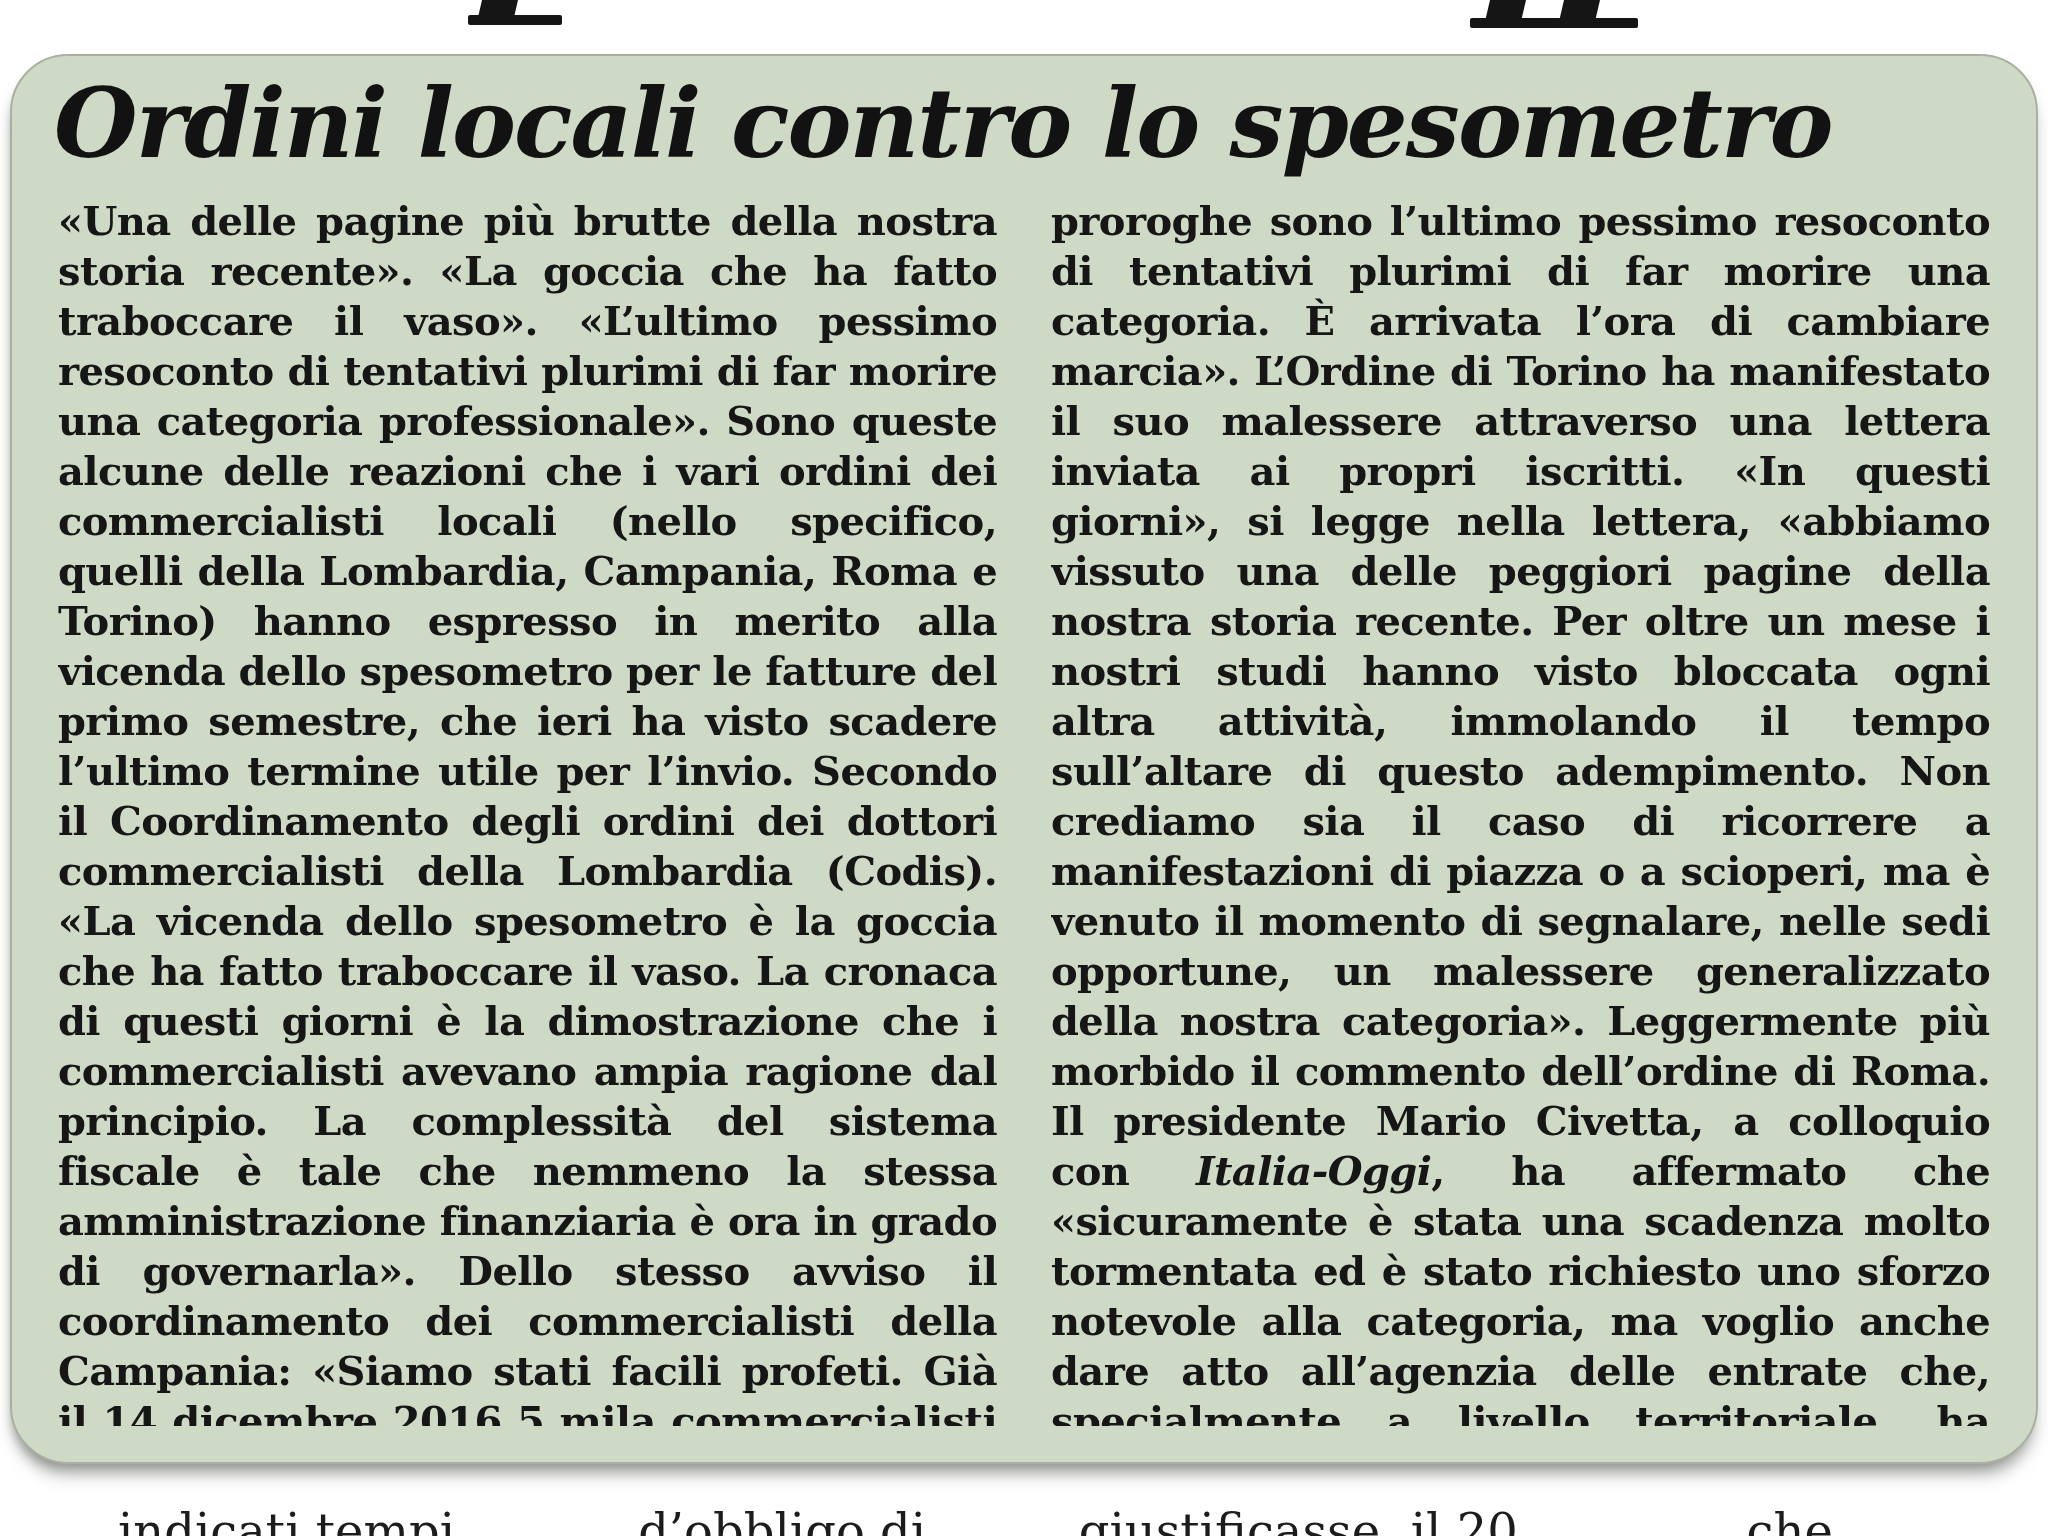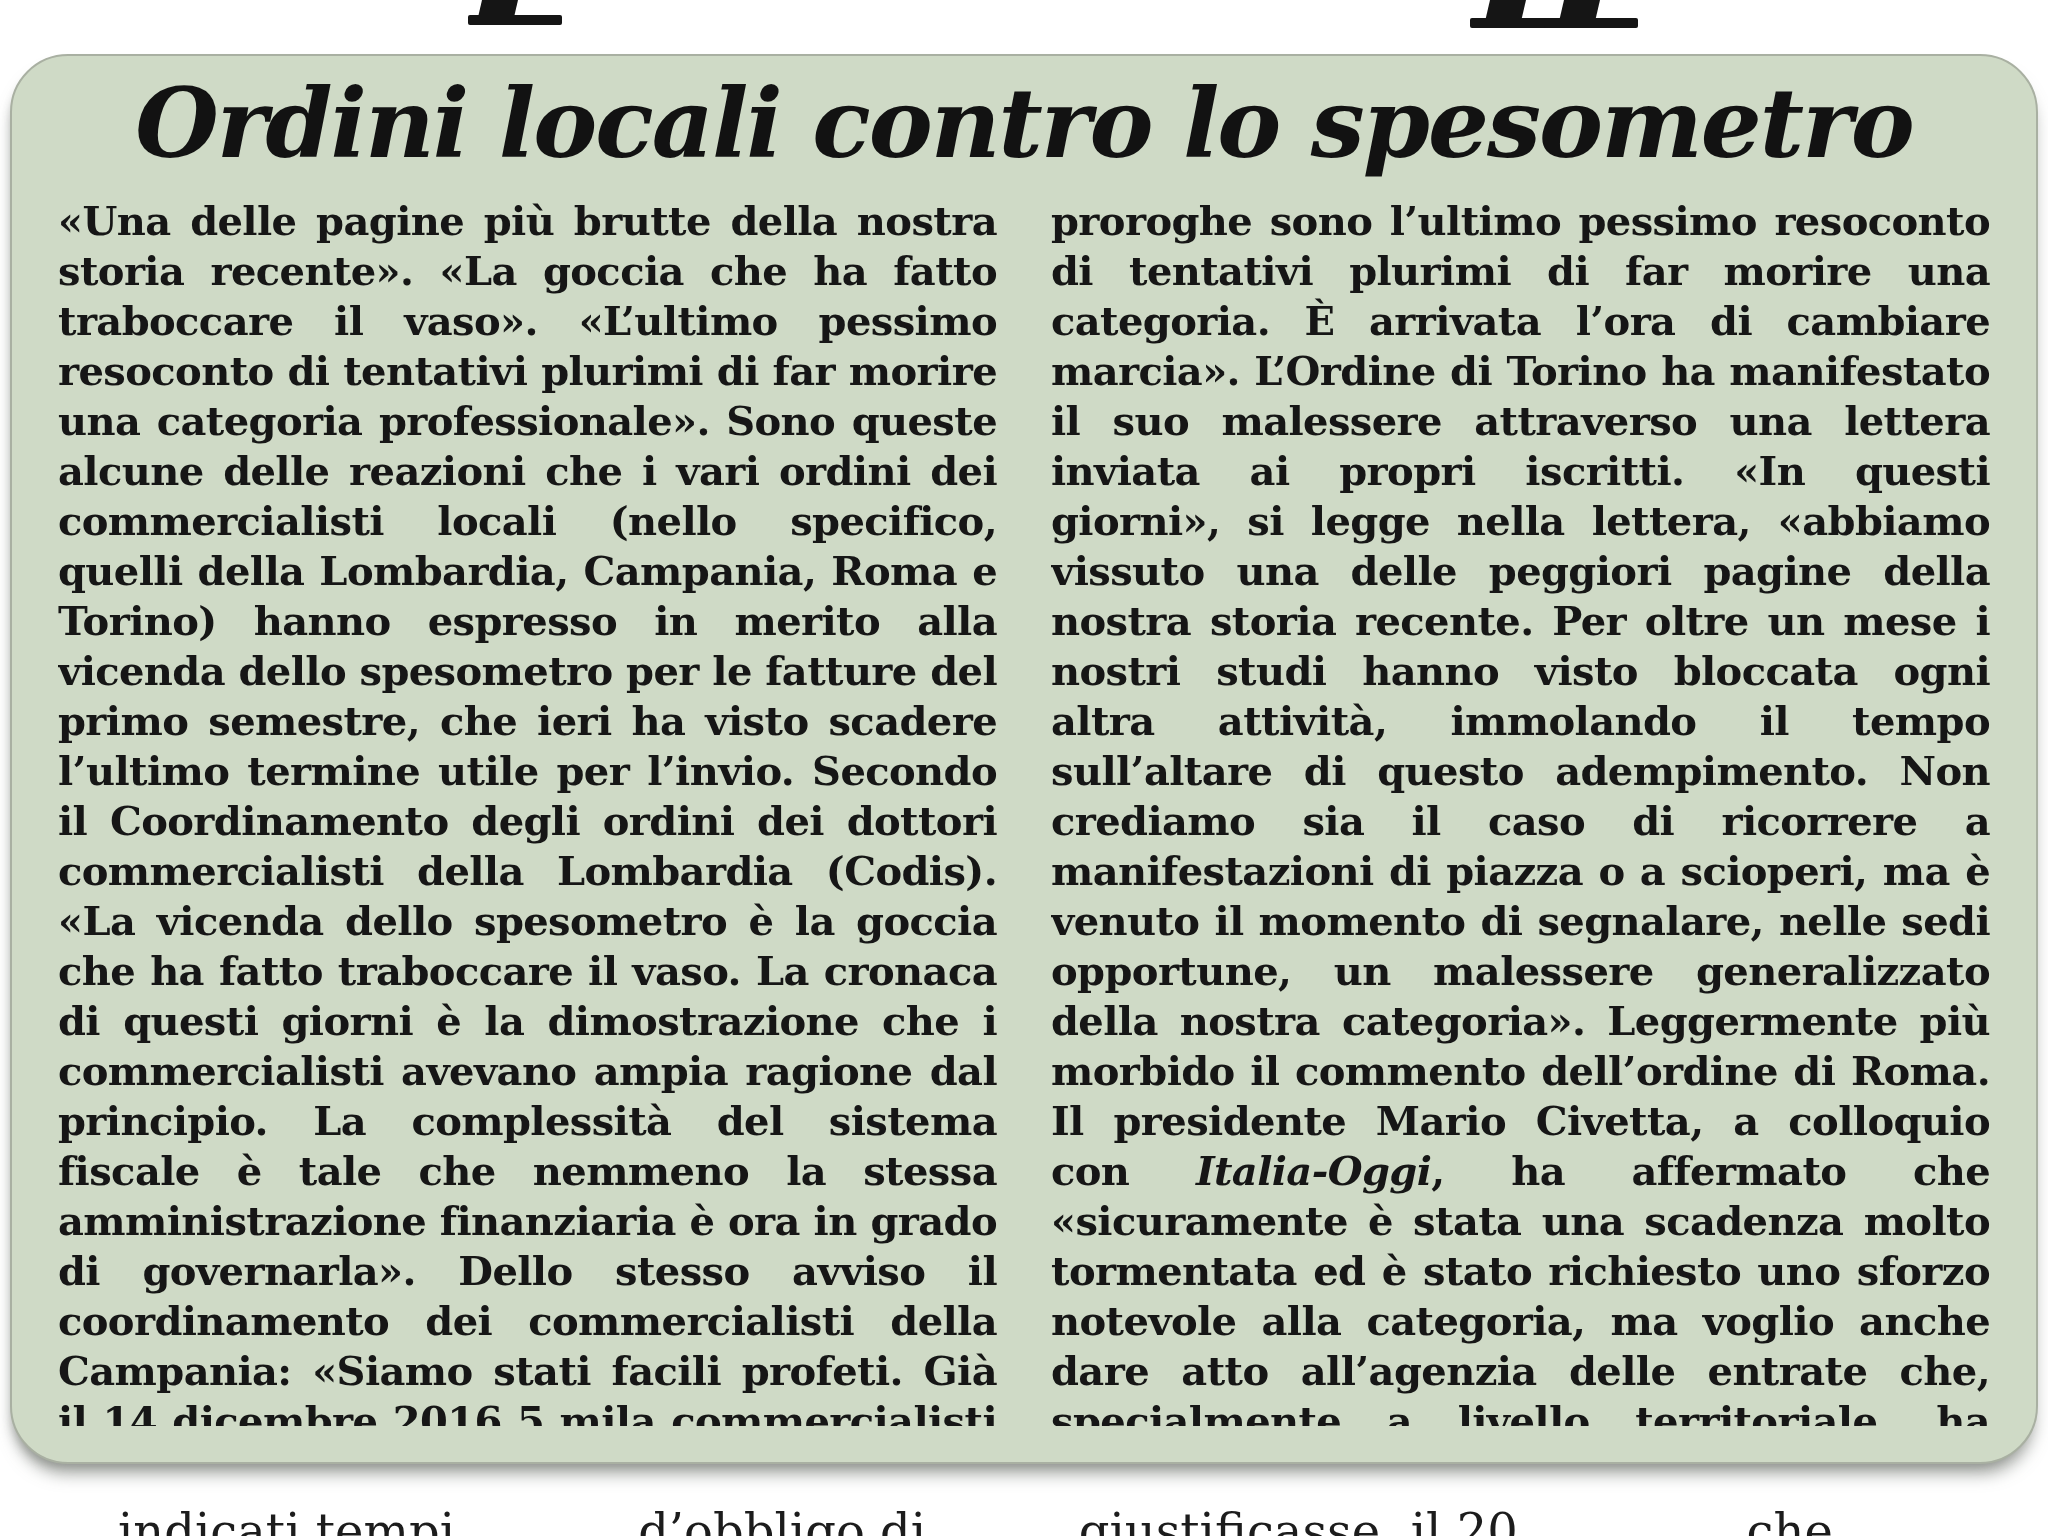--- a/index.html
+++ b/index.html
@@ -35,21 +35,21 @@
     background: #cfdac6;
     border: 2px solid #a9b0a2;
     border-radius: 58px;
     box-shadow: 0 14px 16px -4px rgba(95,100,92,0.55), -4px 8px 10px -6px rgba(95,100,92,0.35);
     padding: 10px 42px 0 42px;
     overflow: hidden;
   }
 
   .article-title {
     margin: 4px 0 18px 0;
-    text-align: center;
+    text-align: left;
     font-style: italic;
     font-weight: bold;
     font-size: 96px;
     line-height: 1.12;
     letter-spacing: -2px;
     color: #121212;
     white-space: nowrap;
   }
 
   .columns {

